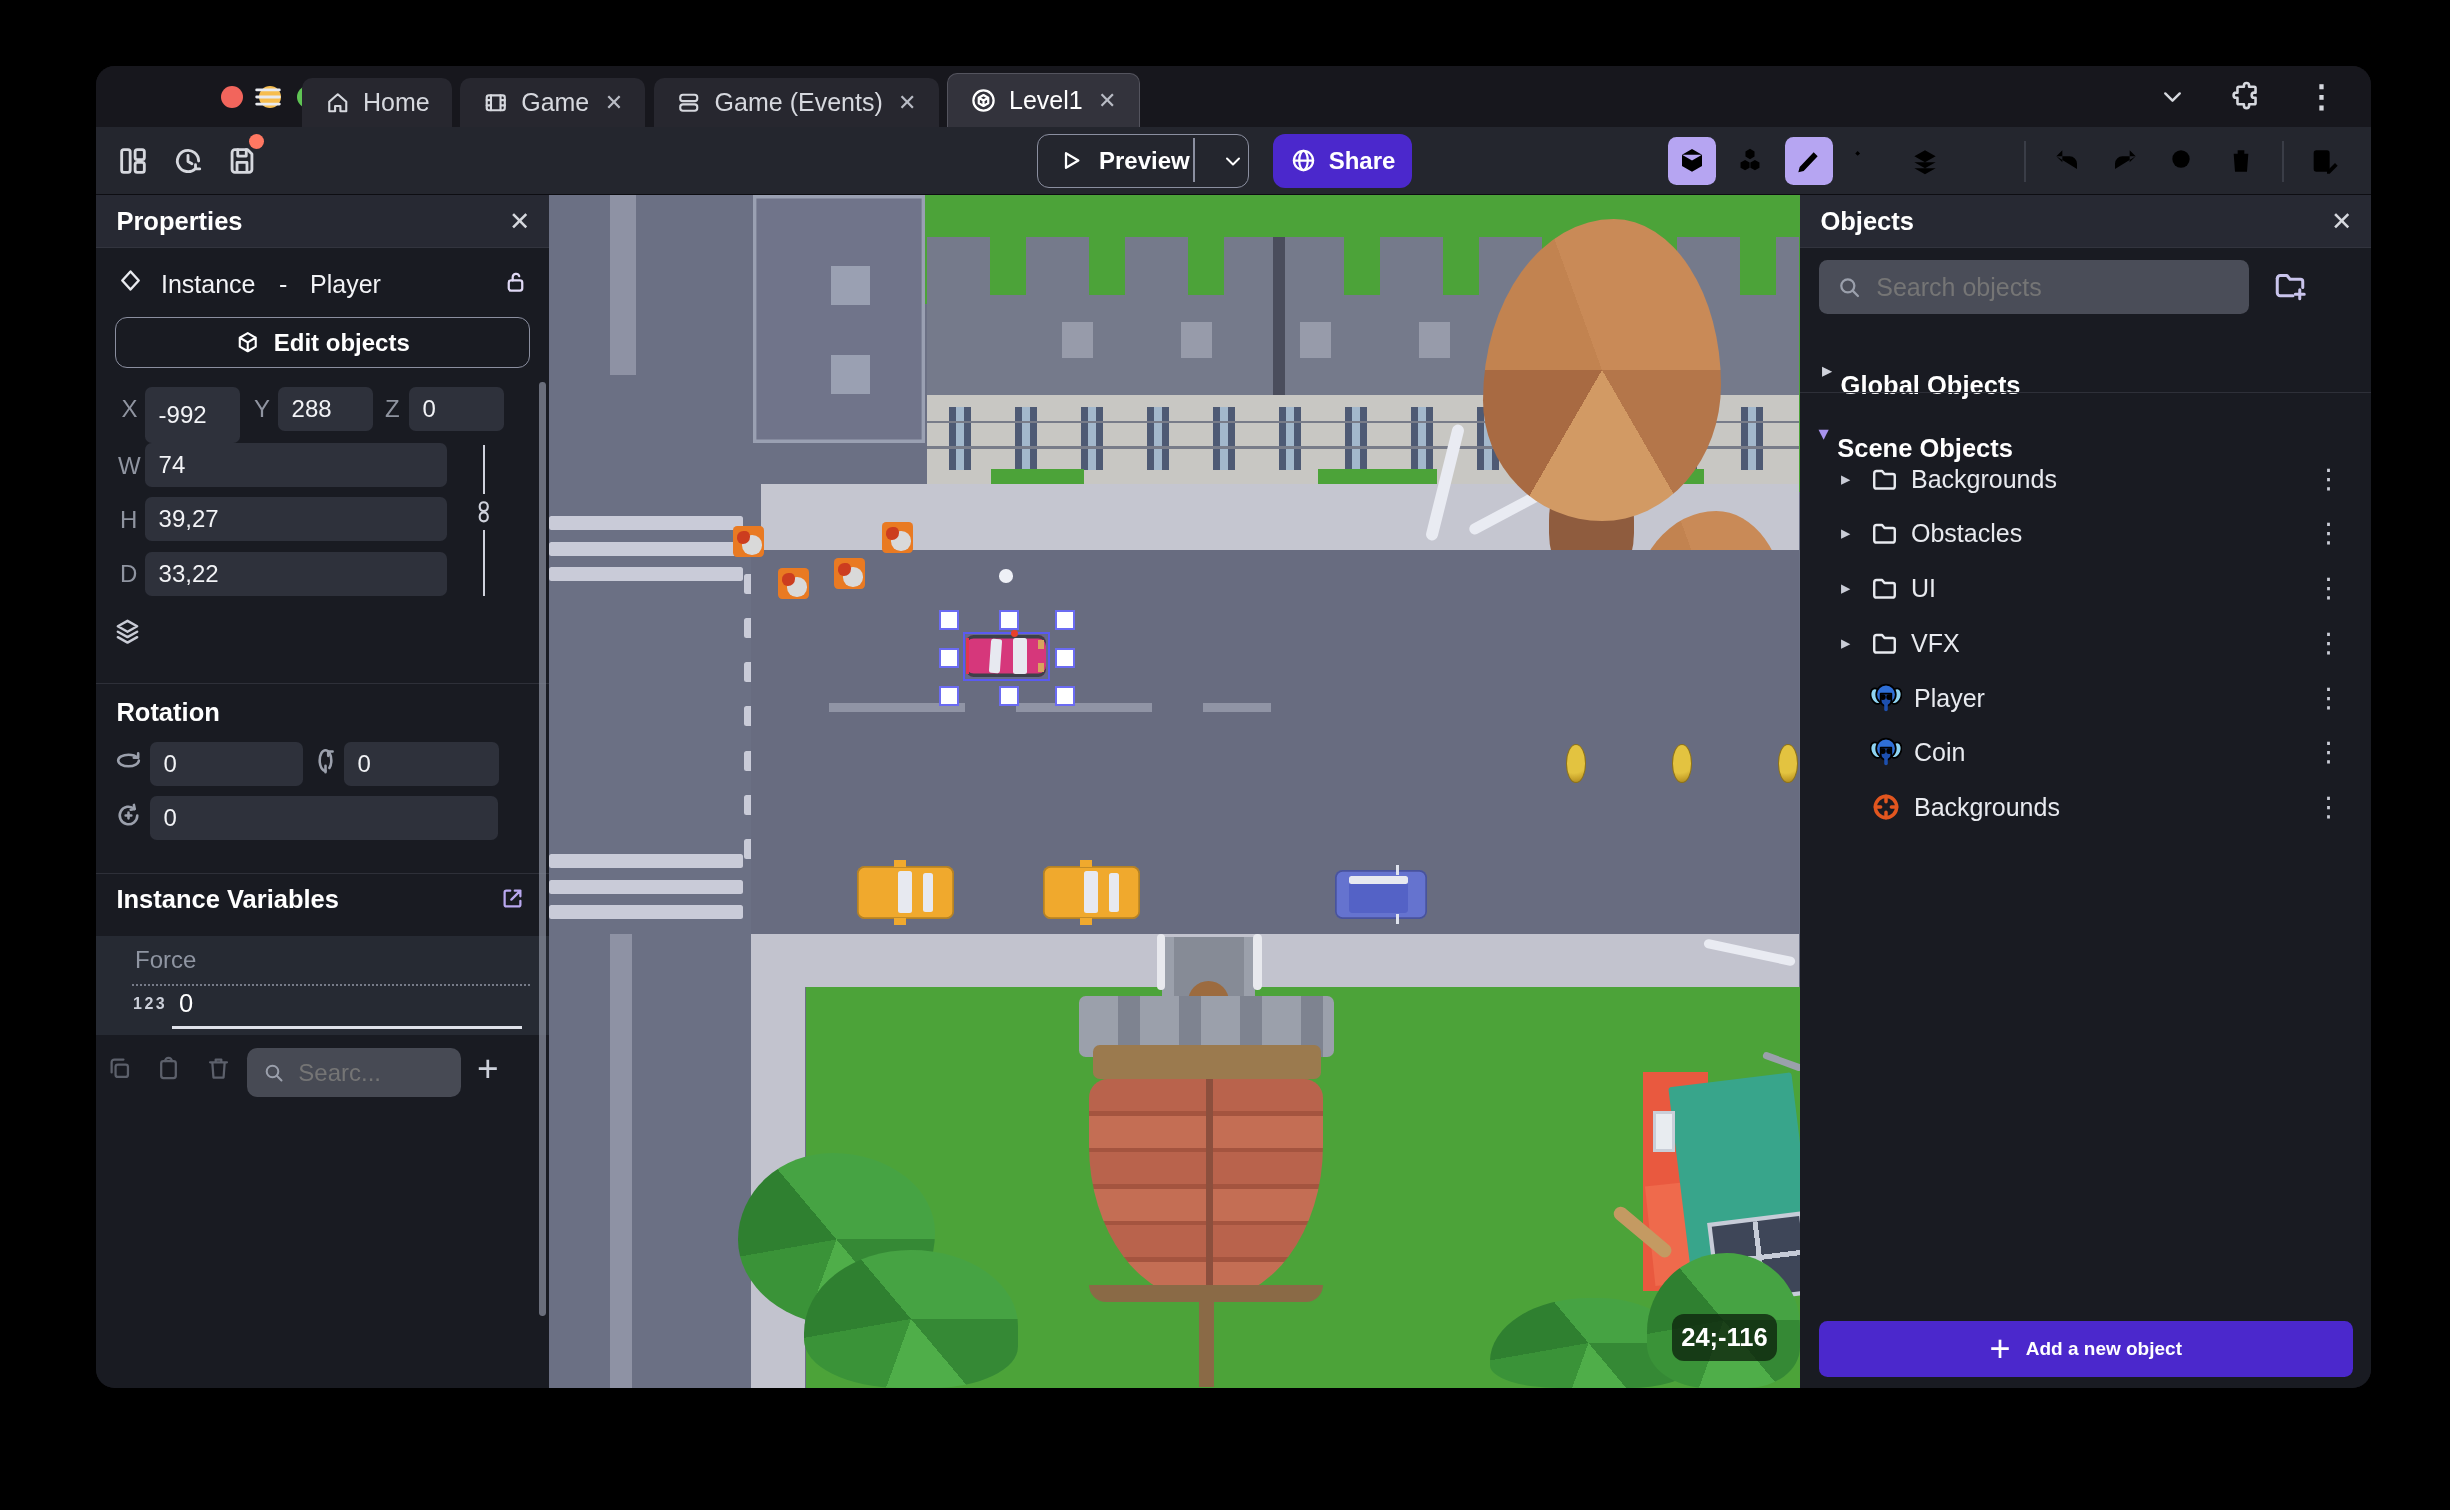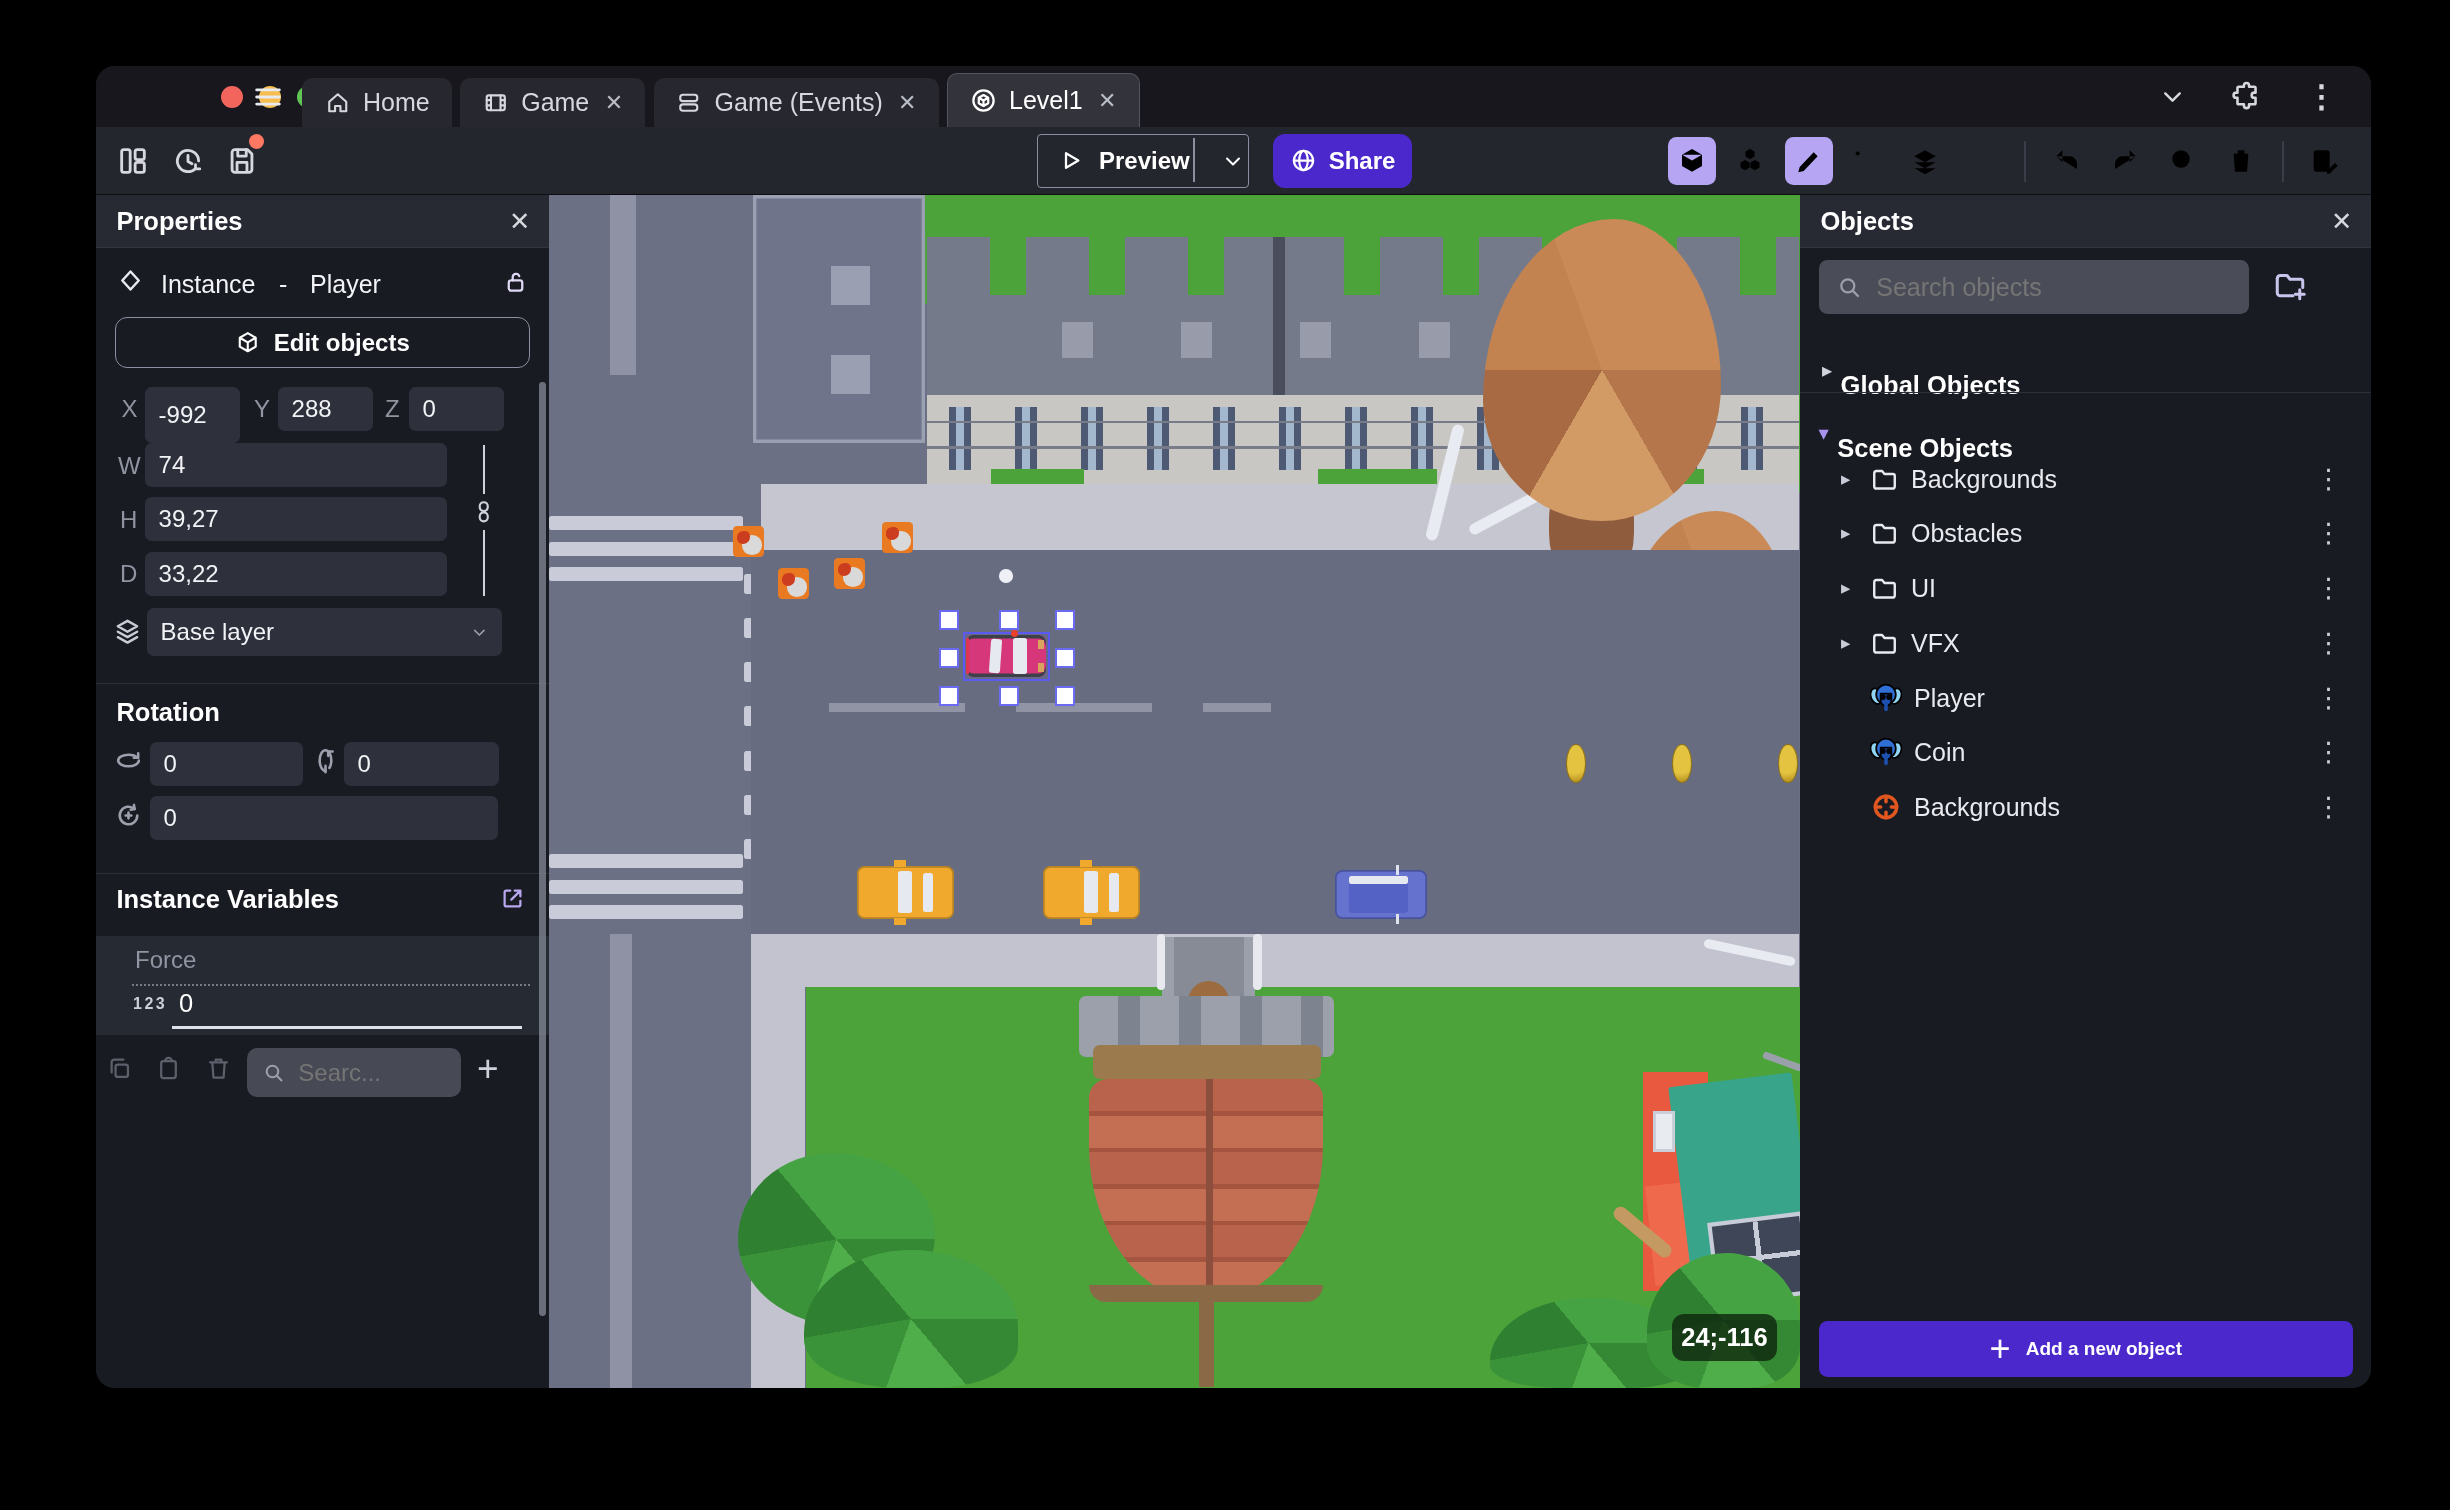--- a/index.html
+++ b/index.html
@@ -19,21 +19,21 @@
                 border-radius:10.2px 10.2px 0 0; color:#fff; }
   .tab .ic { width:27px; height:27px; }
   .tab .x { font-size:22px; color:#b9bcc5; margin-left:3.4px; }
   .winctl { position:absolute; right:34px; top:12px; display:flex; gap:44px; align-items:center; color:#d6d8de; }
   
   .toolbar { position:relative; height:68px; background:#24262e; border-bottom:0.8px solid #0d0d12; }
   .ic { display:inline-flex; align-items:center; justify-content:center; }
   .ic svg { fill:none; stroke:currentColor; stroke-width:2; stroke-linecap:round; stroke-linejoin:round; }
   .tb-icon { position:absolute; top:12px; width:44px; height:44px; color:#d6d8de; }
   .btn-preview { position:absolute; left:941px; top:6.8px; width:212px; height:54px;
-     border:1.7px solid #8b8fa0; border-radius:4px; display:flex; align-items:center; color:#fff; }
+     border:1.7px solid #8b8fa0; border-radius:12px; display:flex; align-items:center; color:#fff; }
   .btn-preview .plabel { font-weight:bold; font-size:24px; }
   .btn-share { position:absolute; left:1177px; top:6.8px; width:139px; height:54px; border-radius:12px;
      display:flex; align-items:center; justify-content:center; gap:12px; color:#fff;
      font-weight:bold; font-size:24px; }
   .tb-right { position:absolute; right:22px; top:10.2px; display:flex; align-items:center; gap:10.2px; }
   .tb-right .cell { width:48px; height:48px; border-radius:8.5px; display:flex; align-items:center;
      justify-content:center; color:#d6d8de; }
   .tb-right .cell.active { color:#23252d; }
   .tb-sep { width:1.7px; height:41px; background:#3a3d47; margin:0 6.8px; }
   
@@ -313,28 +313,20 @@
             <rect x="8.2" y="12.6" width="7.6" height="8.4" rx="3.8"></rect>
           </svg>
       </span>
       <div class="abs" style="left:387px;top:335px;width:1.7px;height:66px;background:#cfd2dc"></div>
 
       <span class="ic abs" style="left:17px;top:421px;color:#c9ccd6">
         <svg width="29" height="29" viewBox="0 0 24 24">
             <path d="M4 8.5L12 4l8 4.5-8 4.5z M4 13l8 4.5L20 13 M4 17.5L12 22l8-4.5"></path>
           </svg>
       </span>
-      <div class="field abs" style="left:51px;top:413px;width:355px;height:48px;display:flex;align-items:center;justify-content:space-between">
-        <span>Base layer</span>
-        <span class="ic" style="color:#9ba0ac">
-          <svg width="18.7" height="18.7" viewBox="0 0 24 24">
-              <path d="M6 9.5l6 6 6-6"></path>
-            </svg>
-        </span>
-      </div>
 
       <div class="divider" style="top:488px"></div>
 
       <span class="h-title abs" style="left:20.4px;top:503px">Rotation</span>
       <span class="ic abs" style="left:17px;top:550px;color:#9ba0ac">
         <svg width="31" height="31" viewBox="0 0 24 24">
             <path d="M20 12c0 2.5-3.6 4.5-8 4.5S4 14.5 4 12s3.6-4.5 8-4.5c3 0 5.7.9 7.1 2.3"></path>
             <path d="M19.5 6.5v3.4h-3.4"></path>
           </svg>
       </span>

